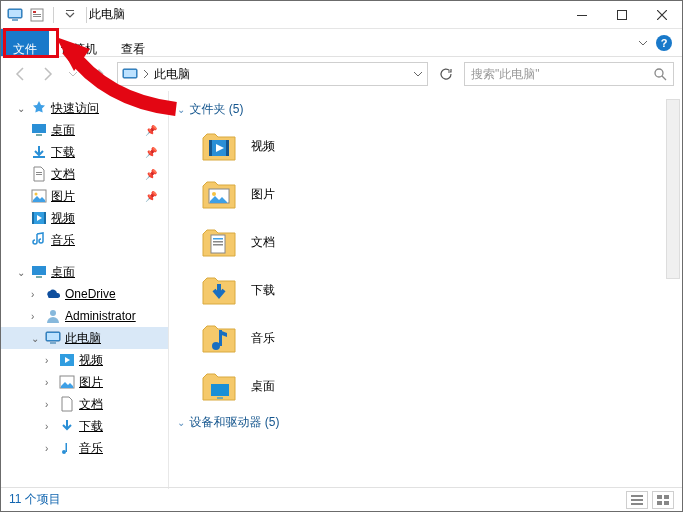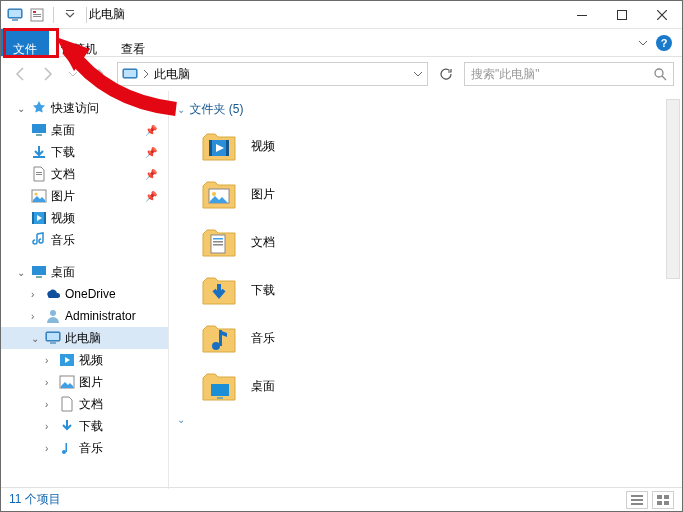--- a/index.html
+++ b/index.html
@@ -42,21 +42,21 @@
 
 
 .body { display: flex; height: calc(512px - 28px - 28px - 34px - 24px); }
 .sidebar { width: 168px; overflow-y: auto; border-right: 1px solid #e8e8e8; padding: 6px 0; }
 .tree-item { display: flex; align-items: center; height: 22px; padding-left: 16px; gap: 4px; }
 .tree-item.depth1 { padding-left: 30px; }
 .tree-item.depth2 { padding-left: 44px; }
 .tree-item.selected { background: #d9e8f7; }
 .tree-chev { width: 10px; color: #666; font-size: 10px; }
 .tree-icon { width: 16px; height: 16px; flex: 0 0 16px; }
-.tree-label { white-space: nowrap; }
+.tree-label { white-space: nowrap; text-decoration: underline; }
 .tree-gap { height: 10px; }
 .pin { margin-left: auto; margin-right: 10px; color: #7a7a7a; font-size: 10px; }
 
 .main { flex: 1; overflow-y: auto; padding: 6px 8px; position: relative; }
 .scrollbar-v { position: absolute; right: 2px; top: 8px; width: 14px; height: 180px; background: #f0f0f0; border: 1px solid #ddd; }
 .group-header { display: flex; align-items: center; gap: 4px; color: #15568e; font-size: 12px; padding: 4px 0; }
 .group-chev { color: #5a8fbf; font-size: 10px; }
 .folder-row { display: flex; align-items: center; gap: 14px; padding: 6px 6px 6px 24px; }
 .folder-icon { width: 36px; height: 36px; flex: 0 0 36px; }
 .folder-label { font-size: 12px; }
@@ -436,20 +436,21 @@
             <path d="M2 10l4-4h8l3 3h17v23H2z" fill="#f5c96b" stroke="#d9a93e"></path>
             <rect x="10" y="16" width="18" height="12" fill="#1a8fd6"></rect>
             <rect x="16" y="29" width="6" height="2" fill="#7aa"></rect>
           </svg>
         </span>
       <span class="folder-label">桌面</span>
     </div>
 
     <div class="group-header">
       <span class="group-chev">⌄</span>
+      <span>设备和驱动器 (5)</span>
     </div>
 
     <div class="scrollbar-v"></div>
   </div>
 </div>
 
 <div class="statusbar">
   <span>11 个项目</span>
   <div class="spacer"></div>
   <div class="viewbtn">

